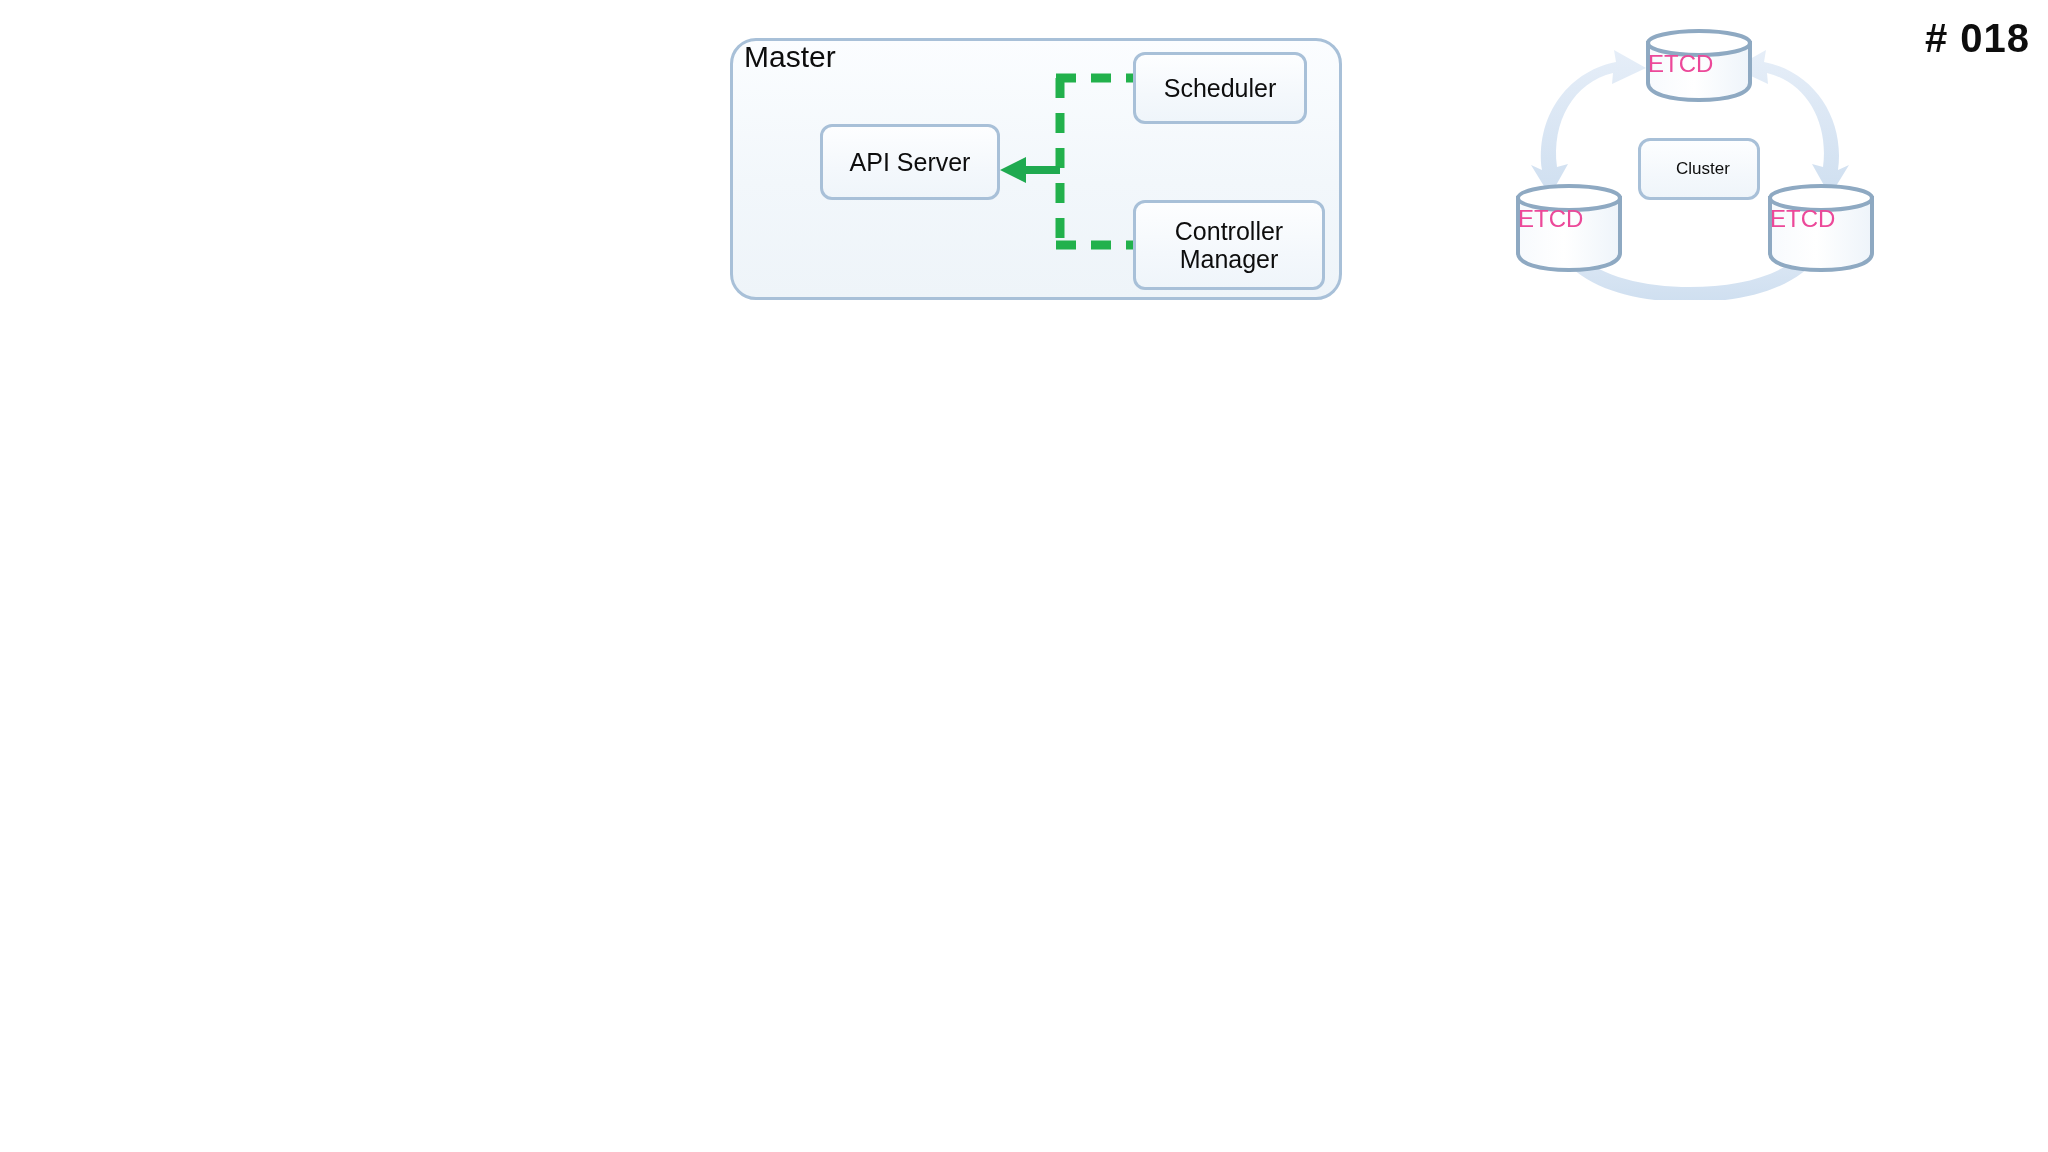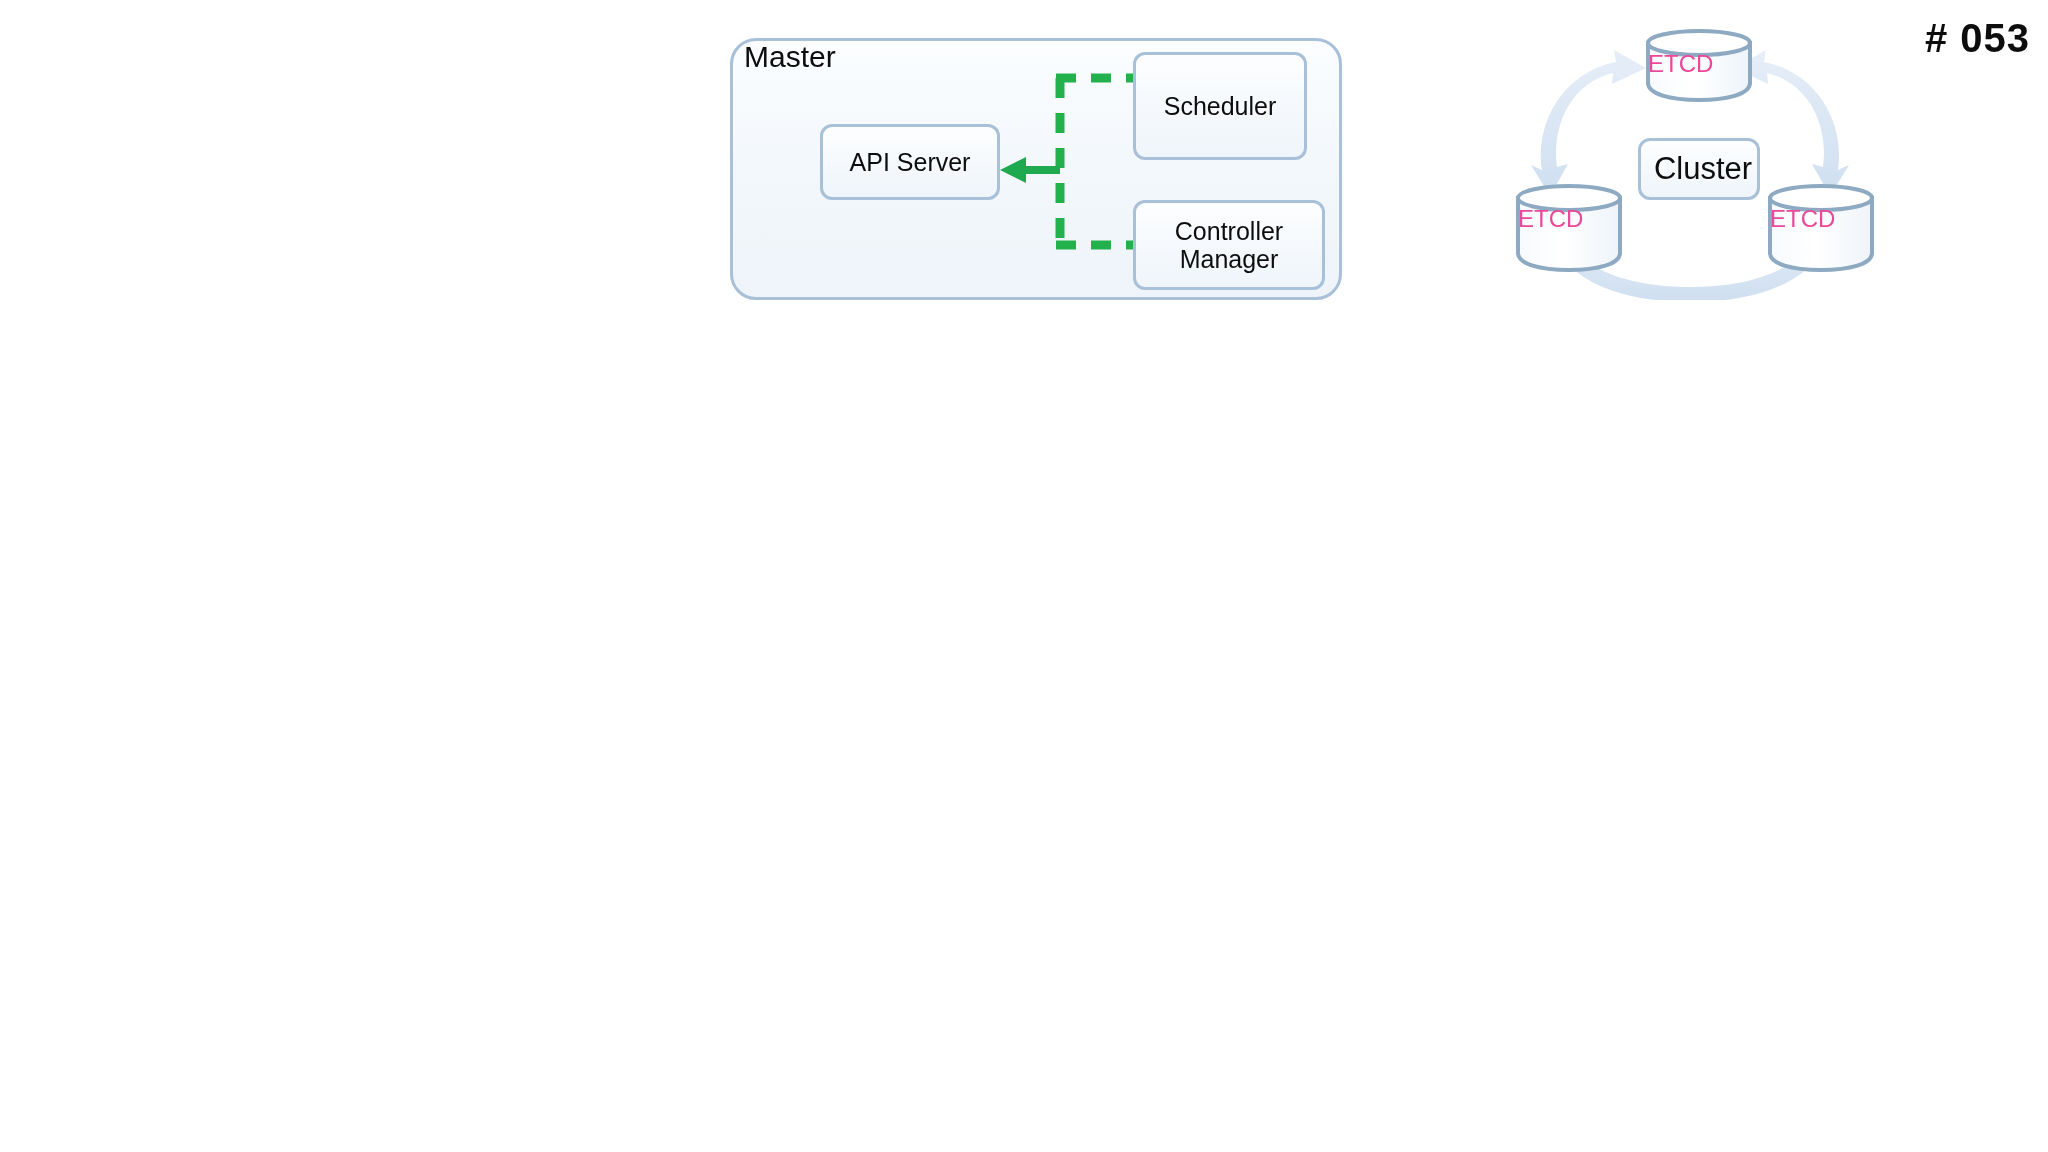--- a/index.html
+++ b/index.html
@@ -67,21 +67,21 @@
     align-items: center;
     justify-content: center;
     text-align: center;
     color: #0d0d0d;
     font-size: 25px;
     line-height: 1.12;
     white-space: pre-line;
   }
 
   .api-server-box { left: 820px; top: 124px; width: 180px; height: 76px; }
-  .scheduler-box  { left: 1133px; top: 52px;  width: 174px; height: 108px; }
+  .scheduler-box  { left: 1133px; top: 52px;  width: 174px; height: 72px; }
   .controller-box { left: 1133px; top: 200px; width: 192px; height: 90px; }
 
   
   .etcd-cluster {
     position: absolute;
     left: 1480px;
     top: 10px;
     width: 420px;
     height: 290px;
   }
@@ -98,32 +98,32 @@
     top: 138px;
     width: 122px;
     height: 62px;
     box-sizing: border-box;
     border: 3px solid #a8c0d8;
     border-radius: 12px;
     background: linear-gradient(180deg, #fdfeff 0%, #f4f8fc 60%, #eff5fa 100%);
     display: flex;
     align-items: center;
     justify-content: center;
-    font-size: 31px;
+    font-size: 17px;
     color: #0d0d0d;
     white-space: nowrap;
     padding-left: 8px;
   }
 </style>
 </head>
 <body>
 
 <div id="canvas">
 
-  <div class="slide-number"># 053</div>
+  <div class="slide-number"># 018</div>
 
   <div class="master-box"></div>
 
   <div class="master-title">Master</div>
 
   <svg width="2048" height="1152" style="position:absolute;left:0;top:0;pointer-events:none;">
 
     <path d="M1060,78 L1060,245" fill="none" stroke="#22b14c" stroke-width="9" stroke-dasharray="20,15" stroke-linecap="butt"></path>
 
     <path d="M1056,78 L1135,78" fill="none" stroke="#22b14c" stroke-width="9" stroke-dasharray="20,15" stroke-linecap="butt"></path>

